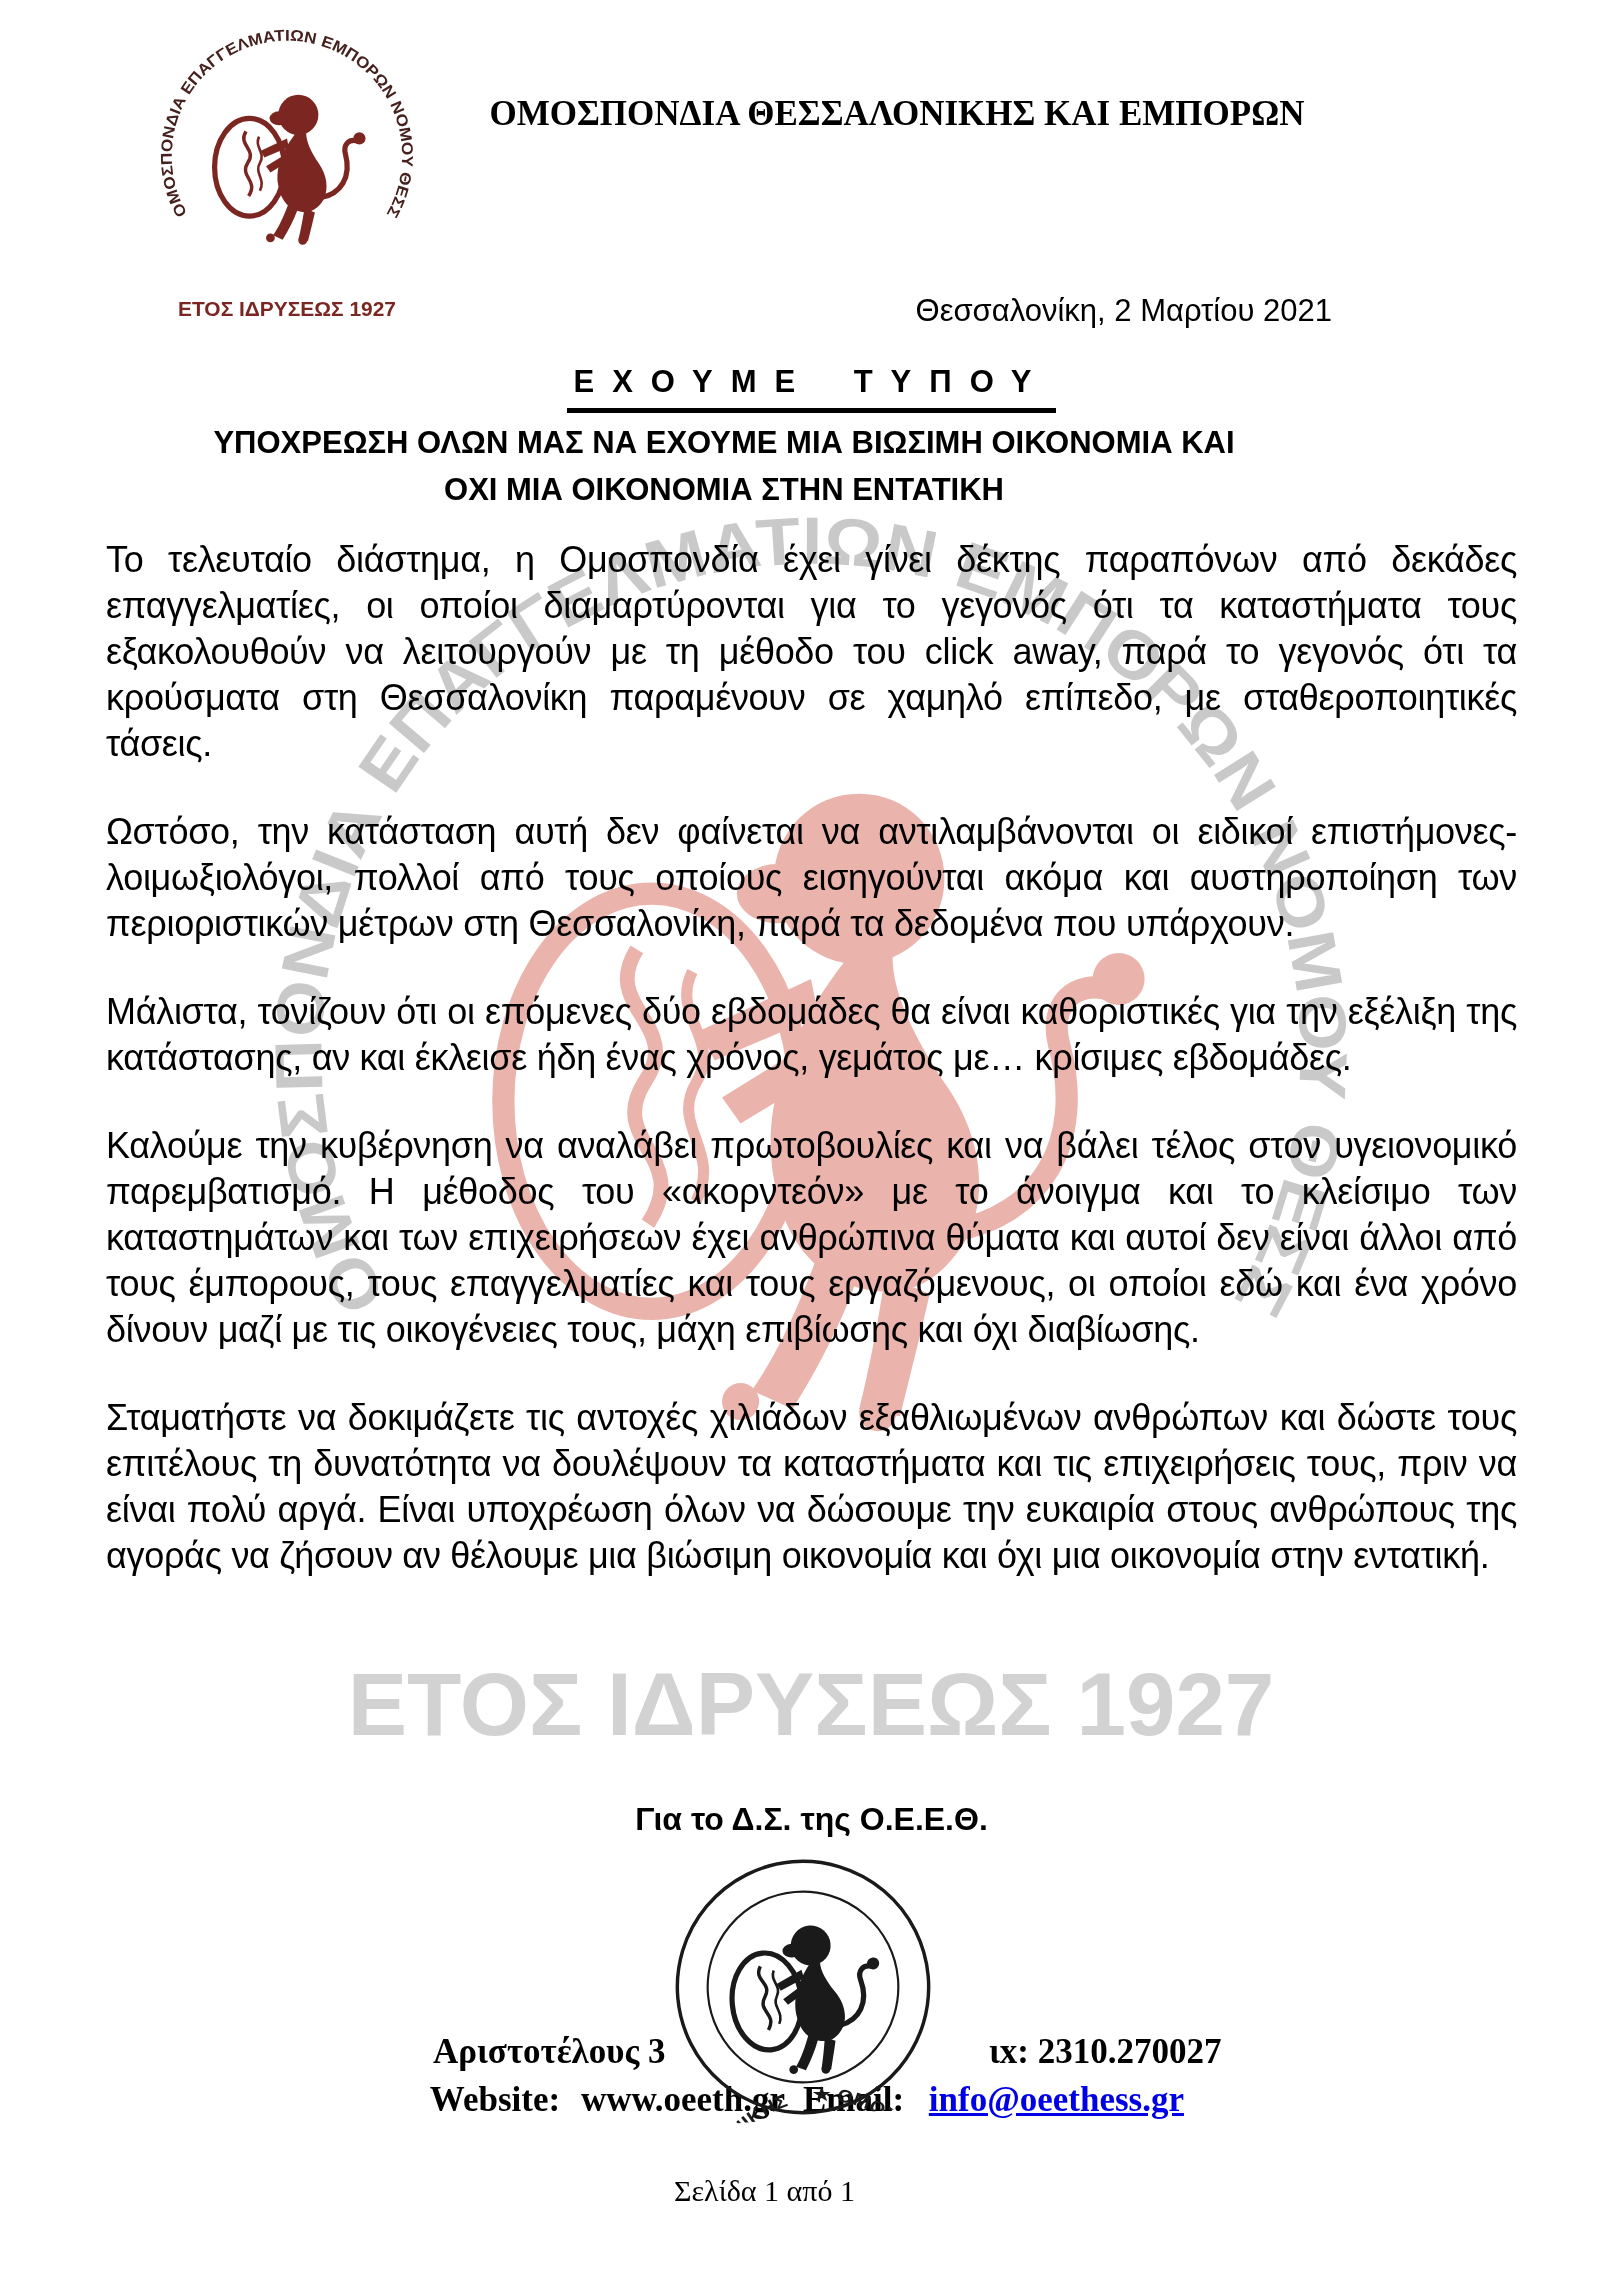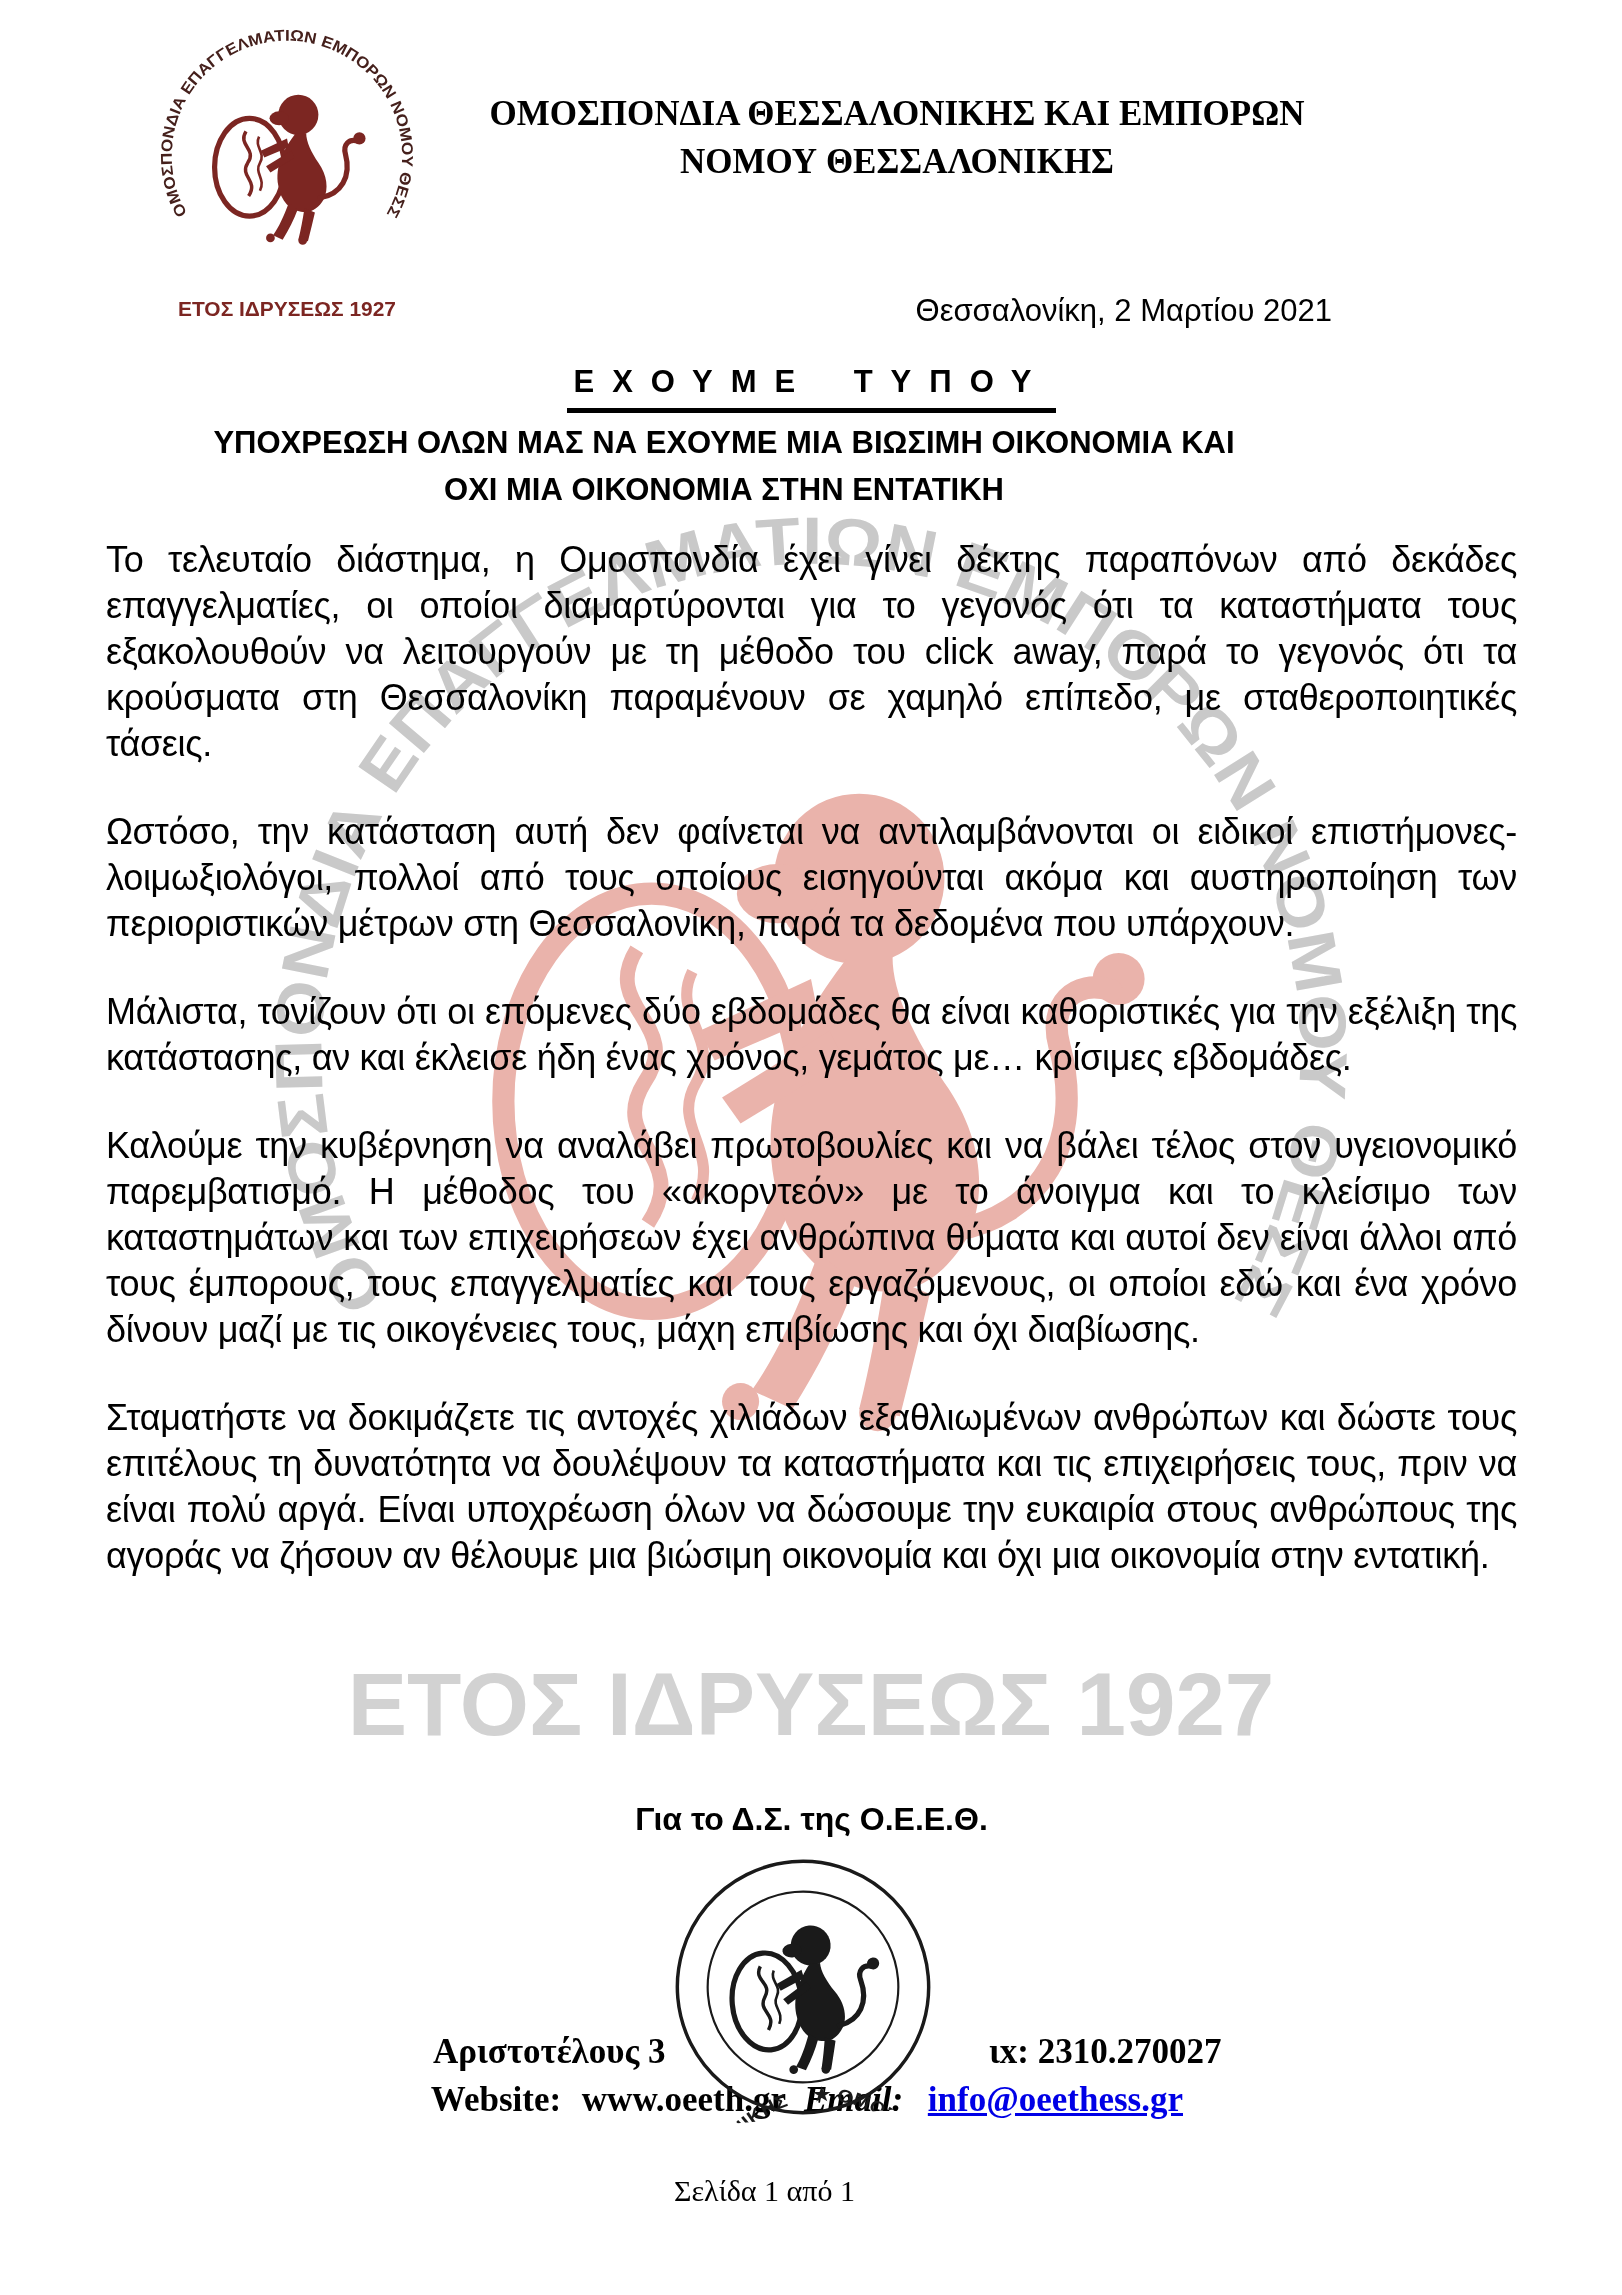--- a/index.html
+++ b/index.html
@@ -91,21 +91,20 @@
           <circle cx="168" cy="247" r="5"></circle>
           <circle cx="233" cy="130" r="7"></circle>
           <path d="M 188 198 C 212 194 224 174 217 148 C 214 137 221 130 231 133" fill="none" stroke="#7c2622" stroke-width="6" stroke-linecap="round"></path>
         </g>
         <text x="150" y="334" text-anchor="middle" font-family="&quot;Liberation Sans&quot;,sans-serif" font-weight="bold" font-size="24" fill="#7c2622">ΕΤΟΣ ΙΔΡΥΣΕΩΣ 1927</text>
       </svg>
     </div>
 
   <div class="abs overwm" id="org-name">
     <div>ΟΜΟΣΠΟΝΔΙΑ ΘΕΣΣΑΛΟΝΙΚΗΣ ΚΑΙ ΕΜΠΟΡΩΝ</div>
-    <div>ΝΟΜΟΥ ΘΕΣΣΑΛΟΝΙΚΗΣ</div>
   </div>
 
   <div class="abs overwm" id="date-line">Θεσσαλονίκη, 2 Μαρτίου 2021</div>
 
   <div class="abs overwm" id="title-wrap">
     <span class="title">ΕΧΟΥΜΕ ΤΥΠΟΥ</span>
   </div>
 
   <div class="abs overwm" id="subtitle">
     <div>ΥΠΟΧΡΕΩΣΗ ΟΛΩΝ ΜΑΣ ΝΑ ΕΧΟΥΜΕ ΜΙΑ ΒΙΩΣΙΜΗ ΟΙΚΟΝΟΜΙΑ ΚΑΙ</div>
@@ -148,20 +147,20 @@
         </g>
       </svg>
     </div>
 
   <div class="abs overwm footer-serif" id="footer-address">Αριστοτέλους 3</div>
   <div class="abs overwm footer-serif" id="footer-fax">ιx: 2310.270027</div>
 
   <div class="abs overwm footer-serif" id="footer-web">
     <span style="margin-right: 12px;">Website:</span>
     <span style="margin-right: 9.2px;">www.oeeth.gr</span>
-    <span style="margin-right: 16px; font-style: italic;">Email:</span>
+    <span style="margin-right: 16px;">Email:</span>
     <a href="#" id="email-link" style="margin-right: 9.2px; color: rgb(0, 0, 230);">info@oeethess.gr</a>
   </div>
 
   <div class="abs overwm" id="page-number">Σελίδα 1 από 1</div>
 
 </div>
 
 
 </body></html>

